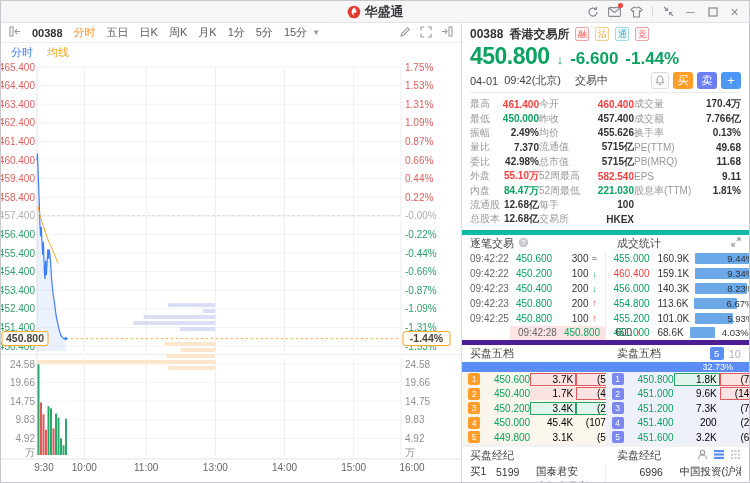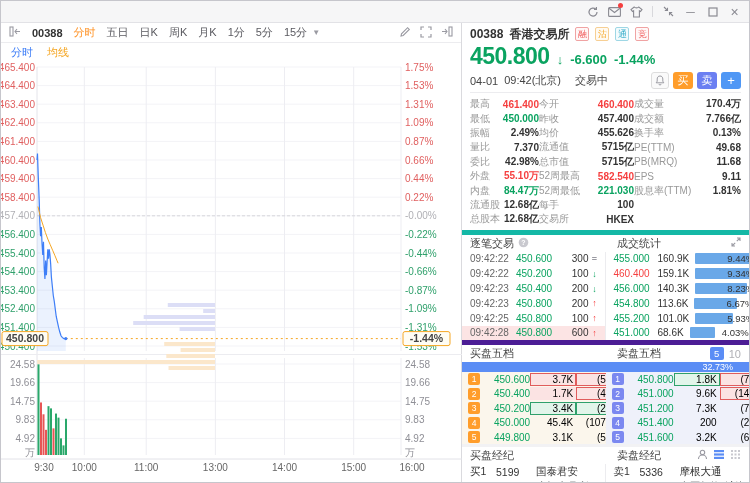--- a/index.html
+++ b/index.html
@@ -31,21 +31,21 @@
   .qh{padding:2px 8px 0;}
   .qh-row1{display:flex;align-items:center;gap:6px;height:18px;}
   .qh-row1 .qcode,.qh-row1 .qname{font-size:12px;font-weight:700;color:#333;}
   .badge{font-size:9px;line-height:12px;width:14px;height:14px;text-align:center;border:1px solid;border-radius:2px;}
   .c-bdg-red{color:#f05c5c;border-color:#f0a3a3;background:#fff7f7;}
   .c-bdg-orange{color:#f5a623;border-color:#f7cf94;background:#fffaf2;}
   .c-bdg-teal{color:#39aecb;border-color:#9ed7e5;background:#f3fbfd;}
   .qh-row2{display:flex;align-items:baseline;gap:7px;height:26px;}
   .qprice{font-size:23px;font-weight:700;color:#0aa360;letter-spacing:-0.5px;}
   .qarrow{font-size:13px;color:#0aa360;font-weight:700;}
-  .qchg{font-size:13px;font-weight:700;color:#0aa360;}
+  .qchg{font-size:17px;font-weight:700;color:#0aa360;}
   .qh-row3{display:flex;align-items:center;height:24px;font-size:11px;color:#444;gap:6px;border-bottom:1px solid #ececef;text-align:right;}
   .qstatus{margin-left:8px;}
   .qh-actions{margin-left:auto;display:flex;gap:4px;align-items:center;}
   .bellbtn{width:18px;height:17px;border:1px solid #ddd;border-radius:3px;display:flex;align-items:center;justify-content:center;background:#fafafa;}
   .abtn{width:20px;height:17px;border-radius:3px;color:#fff;font-size:11px;display:flex;align-items:center;justify-content:center;}
   .abtn-buy{background:#ff9d2b;}
   .abtn-sell{background:#6b7ff2;}
   .abtn-add{background:#4f97f5;font-size:13px;}
   
   .stats{padding:4px 8px 3px;border-bottom:5px solid #14b8a6;}
@@ -64,21 +64,21 @@
   .tick-left{width:50%;border-right:1px solid #ececef;}
   .tick-right{width:50%;}
   .trow{display:grid;grid-template-columns:46px 1fr 32px 12px;height:14.8px;align-items:center;padding:0 4px 0 8px;}
   .tt{color:#666;}
   .tp{color:#0aa360;}
   .tv{text-align:right;color:#333;}
   .ta{text-align:center;font-weight:700;font-size:9px;}
   .c-eq{color:#9a9aa2;}
   .c-dn{color:#0aa360;}
   .c-up{color:#f53f3f;}
-  .c-hlrow{background:#fce4e4;}
+  .c-hlrow{background:#fce4e4;margin-left:48px;}
   .ts-row{display:grid;grid-template-columns:44px 1fr 66px;height:14.8px;align-items:center;padding:0 6px 0 8px;}
   .tsp{font-weight:400;}
   .tsv{text-align:right;color:#333;}
   .ts-barwrap{position:relative;height:11px;margin-left:6px;}
   .ts-bar{position:absolute;left:0;top:0;height:11px;background:#6aa8e8;border-radius:1px;}
   .ts-pct{position:absolute;right:1px;top:0;line-height:11px;font-size:9.5px;color:#333;}
   
   .book-section{border-bottom:3px solid #f2f2f4;}
   .ratio{display:flex;height:10px;font-size:9px;color:#fff;line-height:10px;}
   .ratio-buy{background:#ff8f1f;padding-left:4px;white-space:nowrap;}
@@ -104,20 +104,27 @@
   .krow{display:grid;grid-template-columns:26px 40px 1fr;height:15px;align-items:center;padding:0 8px;color:#333;}
   .kname{white-space:nowrap;overflow:hidden;}
   .icsvg{display:block;}
 </style>
 </head>
 <body>
 
 <div class="window">
 
   <div class="titlebar">
+    <div class="tb-center">
+      <svg class="icsvg" width="14" height="14" viewBox="0 0 14 14">
+          <circle cx="7" cy="7" r="6.3" fill="#e23b2e"></circle>
+          <path d="M7 2.4 C5 4.2 4.2 6 4.8 8 C5.2 9.4 6.2 10.2 7.4 10.4 C6.4 9.6 6.2 8.4 7 7.2 C7.6 8 8.6 8.2 9.2 7.4 C10 6.2 8.8 3.8 7 2.4 Z" fill="#fff"></path>
+        </svg>
+      <span>华盛通</span>
+    </div>
     <div class="tb-right">
       <span class="ic">
           <svg width="12" height="12" viewBox="0 0 12 12">
             <path d="M10 6a4 4 0 1 1-1.2-2.8" fill="none" stroke="#8a8a92" stroke-width="1.2"></path>
             <path d="M9.4 1v2.4H7" fill="none" stroke="#8a8a92" stroke-width="1.2"></path>
           </svg>
         </span>
       <span class="ic">
           <svg width="13" height="10" viewBox="0 0 13 10">
             <rect x="0.6" y="0.6" width="11.8" height="8.8" rx="1" fill="none" stroke="#8a8a92" stroke-width="1.1"></rect>
@@ -692,25 +699,20 @@
 
               <div class="krow">
                 <span></span>
                 <span>6389</span>
                 <span class="kname">摩根士丹利</span>
               </div>
 
           </div>
           <div class="bk-right">
 
-              <div class="krow">
-                <span class="c-ktag-sell">卖1</span>
-                <span>5336</span>
-                <span class="kname">摩根大通</span>
-              </div>
 
               <div class="krow">
                 <span></span>
                 <span>6996</span>
                 <span class="kname">中国投资(沪港</span>
               </div>
 
           </div>
         </div>
       </div>

